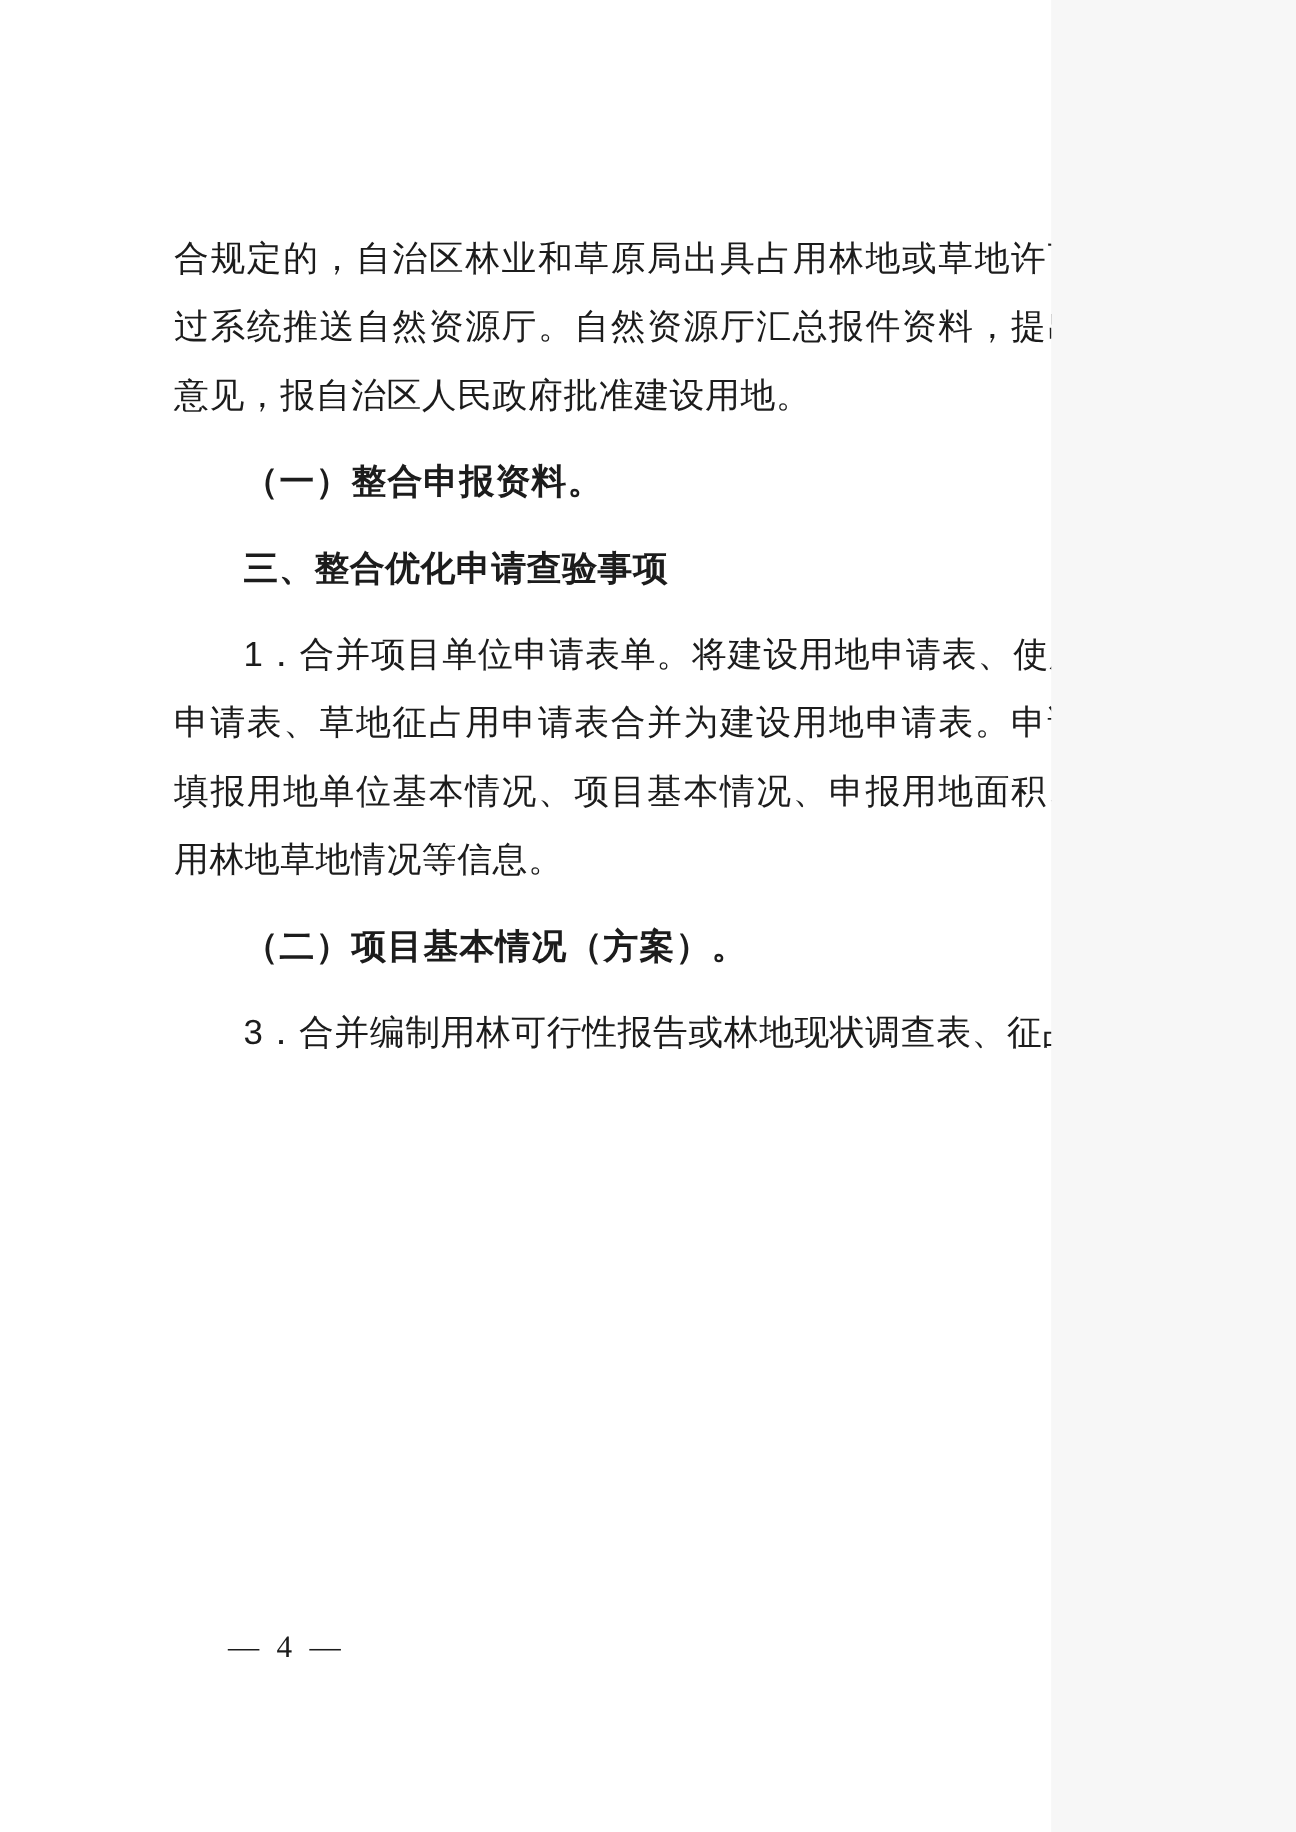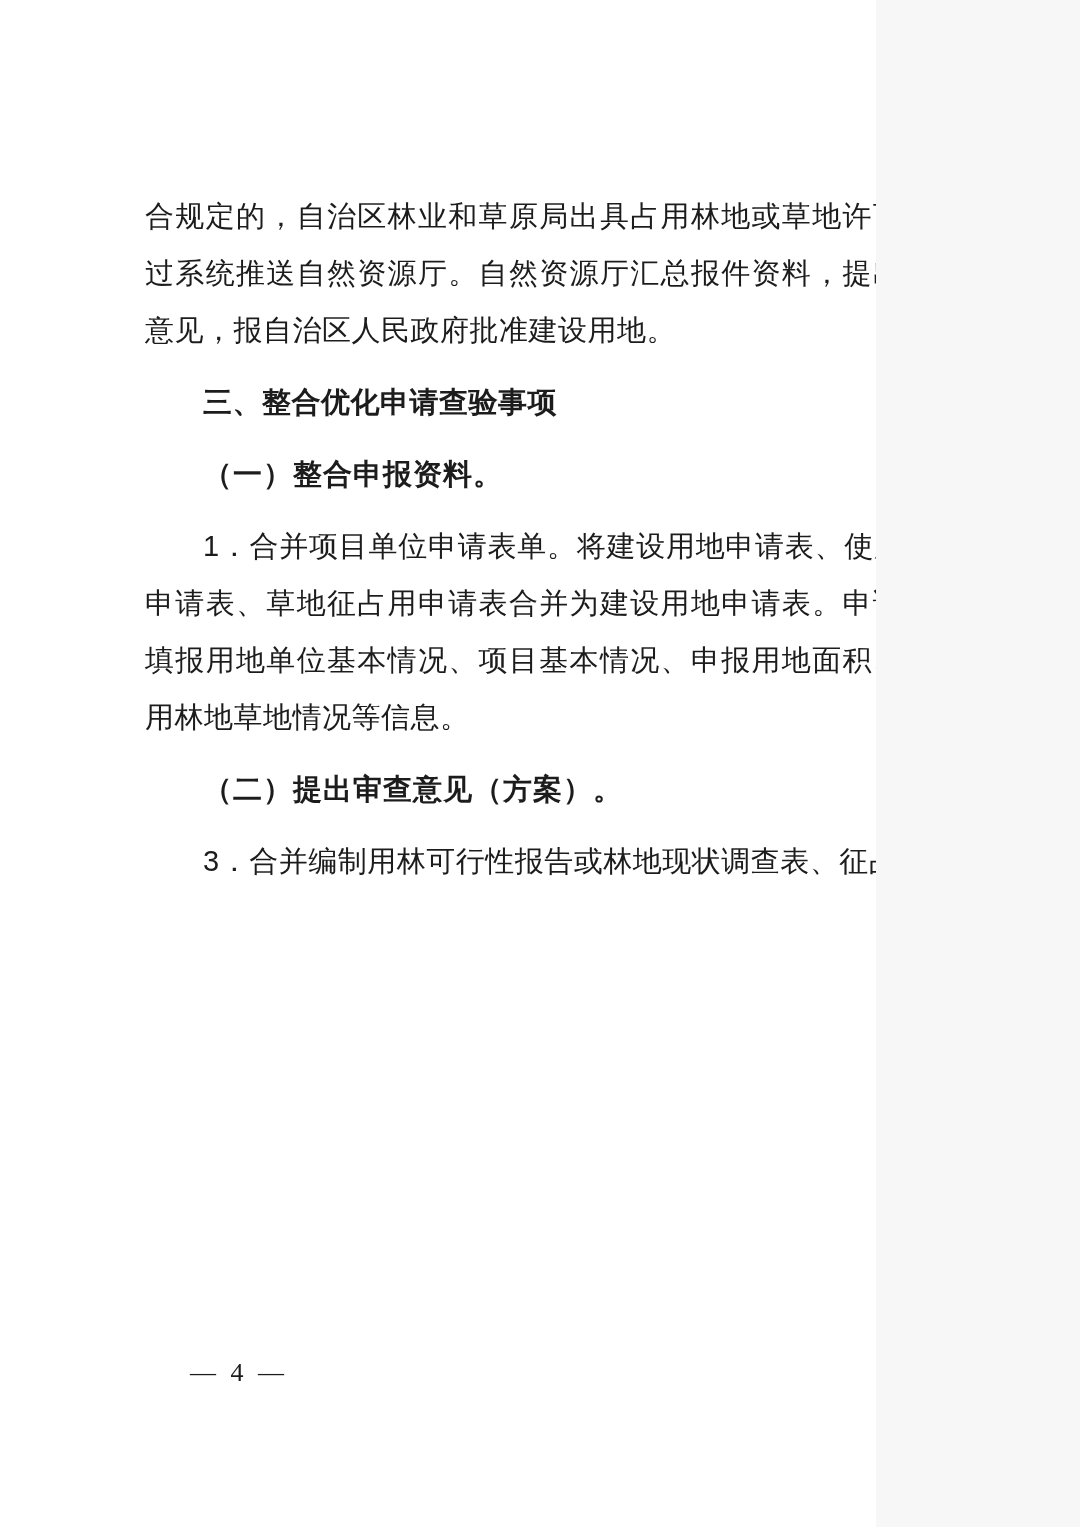--- a/index.html
+++ b/index.html
@@ -51,30 +51,30 @@
 </style>
 </head>
 <body>
 
 <div class="sheet">
 
   <div class="content">
 
     <p class="cont"><span>合规定的，自治区林业和草原局出具占用林地或草地许可，通过系统推送自然资源厅。自然资源厅汇总报件资料，提出审查意见，报自治区人民政府批准建设用地。</span></p>
 
+    <p class="indent h-sub"><span>（一）整合申报资料。</span></p>
+
     <p class="indent h-section"><span>三、整合优化申请查验事项</span></p>
-
-    <p class="indent h-sub"><span>（一）整合申报资料。</span></p>
 
     <p class="indent"><span class="lead">1．合并项目单位申请表单。</span><span>将建设用地申请表、使用林地申请表、草地征占用申请表合并为建设用地申请表。申请表需填报用地单位基本情况、项目基本情况、申报用地面积、拟使用林地草地情况等信息。</span></p>
 
 
 
 
-    <p class="indent h-sub"><span>（二）提出审查意见（方案）。</span></p>
+    <p class="indent h-sub"><span>（二）项目基本情况（方案）。</span></p>
 
     <p class="indent"><span class="lead">3．合并编制用林可行性报告或林地现状调查表、征占用草</span></p>
 
   </div>
 
   <div class="pageno">— 4 —</div>
 
 </div>
 
 </body></html>

